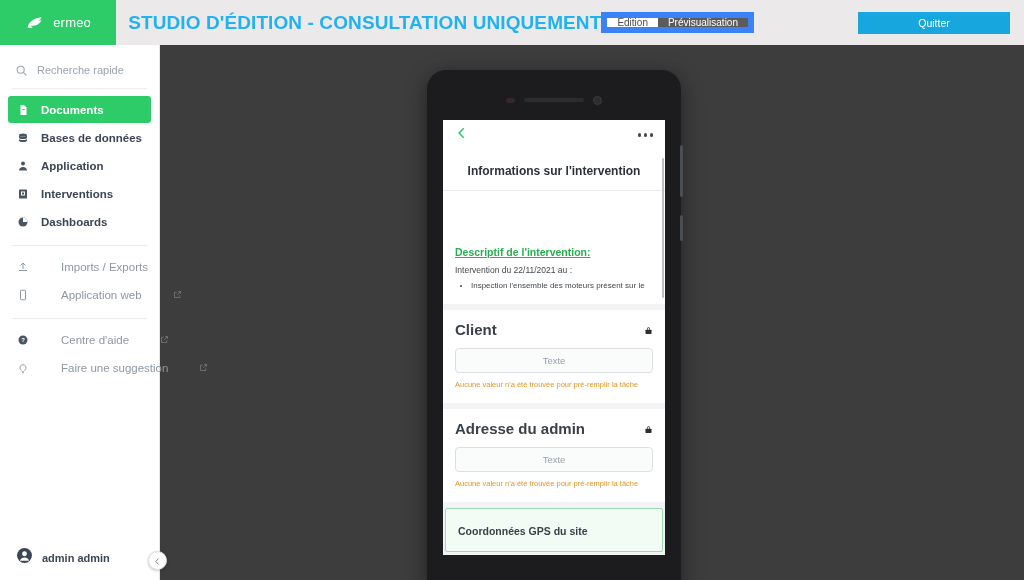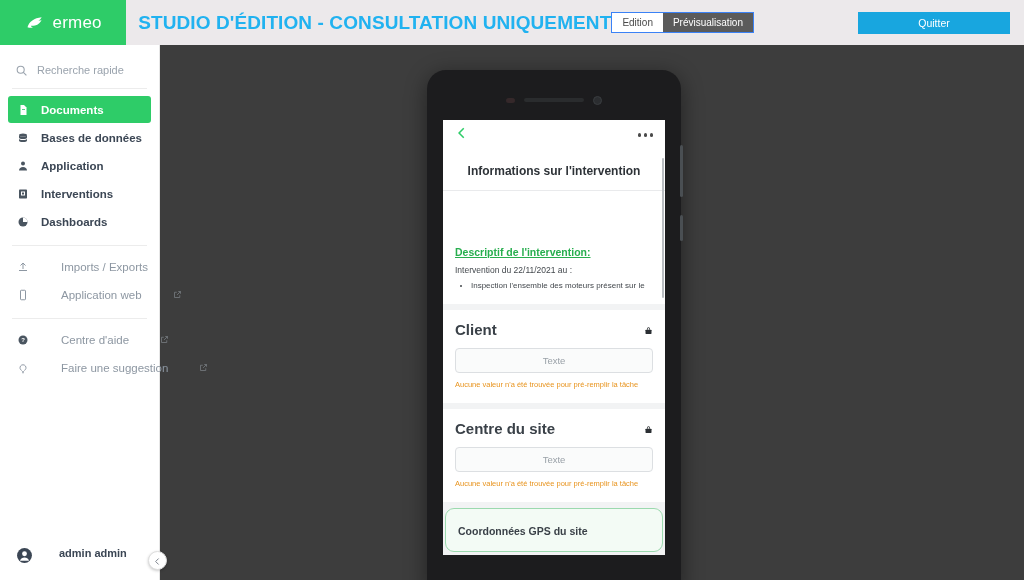--- a/index.html
+++ b/index.html
@@ -21,40 +21,40 @@
     z-index: 40;
   }
   .brand {
     width: 160px; height: 45px;
     background: #2ecc68;
     display: flex; align-items: center; justify-content: center;
     gap: 8px;
   }
   .brand-mark { width: 20px; height: 20px; display: block; }
   .brand-name {
-    color: #ffffff; font-size: 17px; font-weight: 400;
+    color: #ffffff; font-size: 13px; font-weight: 400;
     letter-spacing: .2px;
   }
   .topbar-title {
     flex: 0 0 auto;
     margin-left: 12px;
     display: flex; align-items: center;
     color: #21b2f0;
     font-size: 19px; font-weight: bold;
     letter-spacing: .1px;
     white-space: nowrap;
   }
   .topbar-spacer { flex: 1 1 auto; }
   .topbar-right {
     display: flex; align-items: center; gap: 0;
     padding-right: 14px;
   }
   .segmented {
     display: flex;
-    border: 1px solid #3b82f6;
+    border: 6px solid #3b82f6;
     background: #ffffff;
     height: 21px;
     margin-right: 104px;
   }
   .seg {
     display: flex; align-items: center; justify-content: center;
     font-size: 10px;
     padding: 0 10px;
     height: 100%;
     cursor: pointer;
@@ -112,21 +112,21 @@
     font-weight: bold;
   }
   .nav-item.active { background: #2ecc68; color: #ffffff; }
   .nav-item.secondary { color: #8d97a2; font-weight: normal; gap: 31px; }
   .nav-icon { width: 14px; display: flex; align-items: center; justify-content: center; flex: 0 0 14px; }
   .nav-label { flex: 1 1 auto; white-space: nowrap; }
   .ext-icon { flex: 0 0 9px; opacity: .55; }
   .nav-gap { height: 9px; }
   .sidebar-footer {
     margin-top: auto;
-    display: flex; align-items: flex-start; gap: 26px;
+    display: flex; align-items: flex-end; gap: 9px;
     padding: 0 16px 16px 16px;
   }
   .avatar { width: 17px; height: 17px; flex: 0 0 17px; }
   .footer-name { font-size: 11px; font-weight: bold; color: #3b4654; }
 
   
   .collapse-handle {
     position: absolute; left: 148px; top: 551px;
     width: 19px; height: 19px; border-radius: 50%;
     background: #ffffff;
@@ -240,21 +240,21 @@
     margin-top: 7px;
     font-size: 7.5px;
     color: #e8941f;
     line-height: 1.45;
   }
   .gps-card {
     background: #f3fbf5;
     border: 1px solid #9bd9ae;
     margin: 0 2px;
     padding: 12px;
-    border-radius: 9px;
+    border-radius: 2px;
   }
   .gps-label { font-size: 10.5px; font-weight: bold; color: #3a4148; }
 
   .screen-scrollbar {
     position: absolute; right: 1px; top: 8px;
     width: 2.5px; height: 140px;
     background: #b9bdc1;
     border-radius: 2px;
   }
   .lock-icon { flex: 0 0 9px; }
@@ -498,21 +498,21 @@
                   <path d="M8 10V7a4 4 0 0 1 8 0v3h-2V7a2 2 0 0 0-4 0v3z"></path>
                 </svg>
               </span>
             </div>
             <div class="field-input">Texte</div>
             <div class="field-warn">Aucune valeur n'a été trouvée pour pré-remplir la tâche</div>
           </div>
 
           <div class="card">
             <div class="field-head">
-              <span class="field-label">Centre du site</span>
+              <span class="field-label">Adresse du admin</span>
               <span class="lock-icon">
                 <svg viewBox="0 0 24 24" width="9" height="9" fill="#2b2f33">
                   <rect x="4" y="10" width="16" height="11" rx="1.6"></rect>
                   <path d="M8 10V7a4 4 0 0 1 8 0v3h-2V7a2 2 0 0 0-4 0v3z"></path>
                 </svg>
               </span>
             </div>
             <div class="field-input">Texte</div>
             <div class="field-warn">Aucune valeur n'a été trouvée pour pré-remplir la tâche</div>
           </div>

